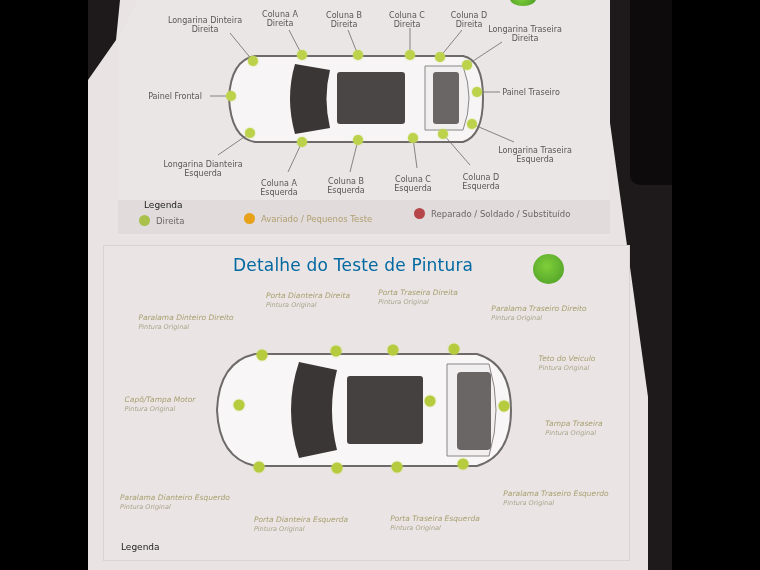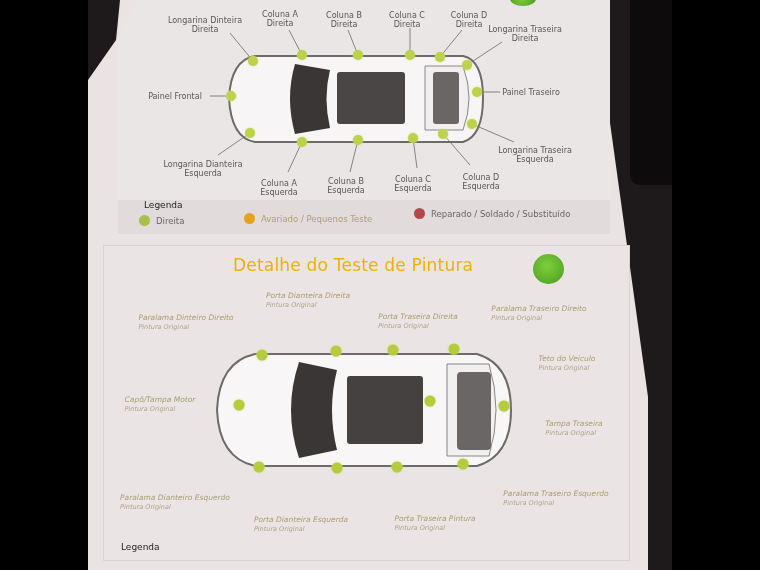--- a/index.html
+++ b/index.html
@@ -14,21 +14,21 @@
   .panel2 { position:absolute; left:103px; top:245px; width:525px; height:314px; background:#eae4e4; border:1px solid #d9d3d3; }
   .lbl { position:absolute; font-size:8px; line-height:9px; color:#5a5656; text-align:center; white-space:nowrap; transform:translateX(-50%); }
   .lbl2 { position:absolute; font-size:7.5px; line-height:8.5px; color:#a8a070; text-align:left; white-space:nowrap; transform:translateX(-50%);font-style:italic; }
   .lbl2 .sub { font-size:6.5px; color:#aaa48a; display:block; }
   .dot { position:absolute; width:10px; height:10px; border-radius:50%; background:#bcd24a; box-shadow:0 0 2px #cde07a; transform:translate(-50%,-50%); }
   .dot2 { width:11px; height:11px; background:#b6cc3e; }
   svg.lines { position:absolute; left:0; top:0; width:760px; height:570px; pointer-events:none; }
   .legend-title { position:absolute; font-size:9px; color:#222; }
   .legend-item { position:absolute; display:flex; align-items:center; gap:6px; font-size:8.5px; }
   .legend-dot { width:11px; height:11px; border-radius:50%; display:inline-block; }
-  .title2 { position:absolute; left:233px; top:255px; font-size:17px; color:#eab308; font-family:"DejaVu Sans", sans-serif; letter-spacing:0.2px; }
+  .title2 { position:absolute; left:233px; top:255px; font-size:17px; color:#0369a1; font-family:"DejaVu Sans", sans-serif; letter-spacing:0.2px; }
   .greenball { position:absolute; border-radius:50%; background:radial-gradient(circle at 45% 40%, #7fcf3a, #4a9a26); }
   .car { position:absolute; }
 </style>
 </head>
 <body>
 
 <div class="bgdark"></div>
 <div class="bgdark2"></div>
 <div class="paper"></div>
 
@@ -149,23 +149,23 @@
 <div class="dot dot2" style="left:430px;top:401px;"></div>
 <div class="dot dot2" style="left:239px;top:405px;"></div>
 <div class="dot dot2" style="left:504px;top:406px;"></div>
 <div class="dot dot2" style="left:259px;top:467px;"></div>
 <div class="dot dot2" style="left:337px;top:468px;"></div>
 <div class="dot dot2" style="left:397px;top:467px;"></div>
 <div class="dot dot2" style="left:463px;top:464px;"></div>
 
 <div class="lbl2" style="left:186px;top:314px;"><span>Paralama Dinteiro Direito</span><span class="sub">Pintura Original</span></div>
 <div class="lbl2" style="left:308px;top:292px;"><span>Porta Dianteira Direita</span><span class="sub">Pintura Original</span></div>
-<div class="lbl2" style="left:418px;top:289px;margin-top:24px;"><span>Porta Traseira Direita</span><span class="sub">Pintura Original</span></div>
+<div class="lbl2" style="left:418px;top:289px;"><span>Porta Traseira Direita</span><span class="sub">Pintura Original</span></div>
 <div class="lbl2" style="left:539px;top:305px;"><span>Paralama Traseiro Direito</span><span class="sub">Pintura Original</span></div>
 <div class="lbl2" style="left:567px;top:355px;"><span>Teto do Veiculo</span><span class="sub">Pintura Original</span></div>
 <div class="lbl2" style="left:160px;top:396px;"><span>Capô/Tampa Motor</span><span class="sub">Pintura Original</span></div>
 <div class="lbl2" style="left:574px;top:420px;"><span>Tampa Traseira</span><span class="sub">Pintura Original</span></div>
 <div class="lbl2" style="left:175px;top:494px;"><span>Paralama Dianteiro Esquerdo</span><span class="sub">Pintura Original</span></div>
 <div class="lbl2" style="left:301px;top:516px;"><span>Porta Dianteira Esquerda</span><span class="sub">Pintura Original</span></div>
-<div class="lbl2" style="left:435px;top:515px;"><span>Porta Traseira Pintura</span><span class="sub">Pintura Original</span></div>
+<div class="lbl2" style="left:435px;top:515px;"><span>Porta Traseira Esquerda</span><span class="sub">Pintura Original</span></div>
 <div class="lbl2" style="left:556px;top:490px;"><span>Paralama Traseiro Esquerdo</span><span class="sub">Pintura Original</span></div>
 
 <div class="legend-title" style="left:121px;top:542px;">Legenda</div>
 
 </body></html>

